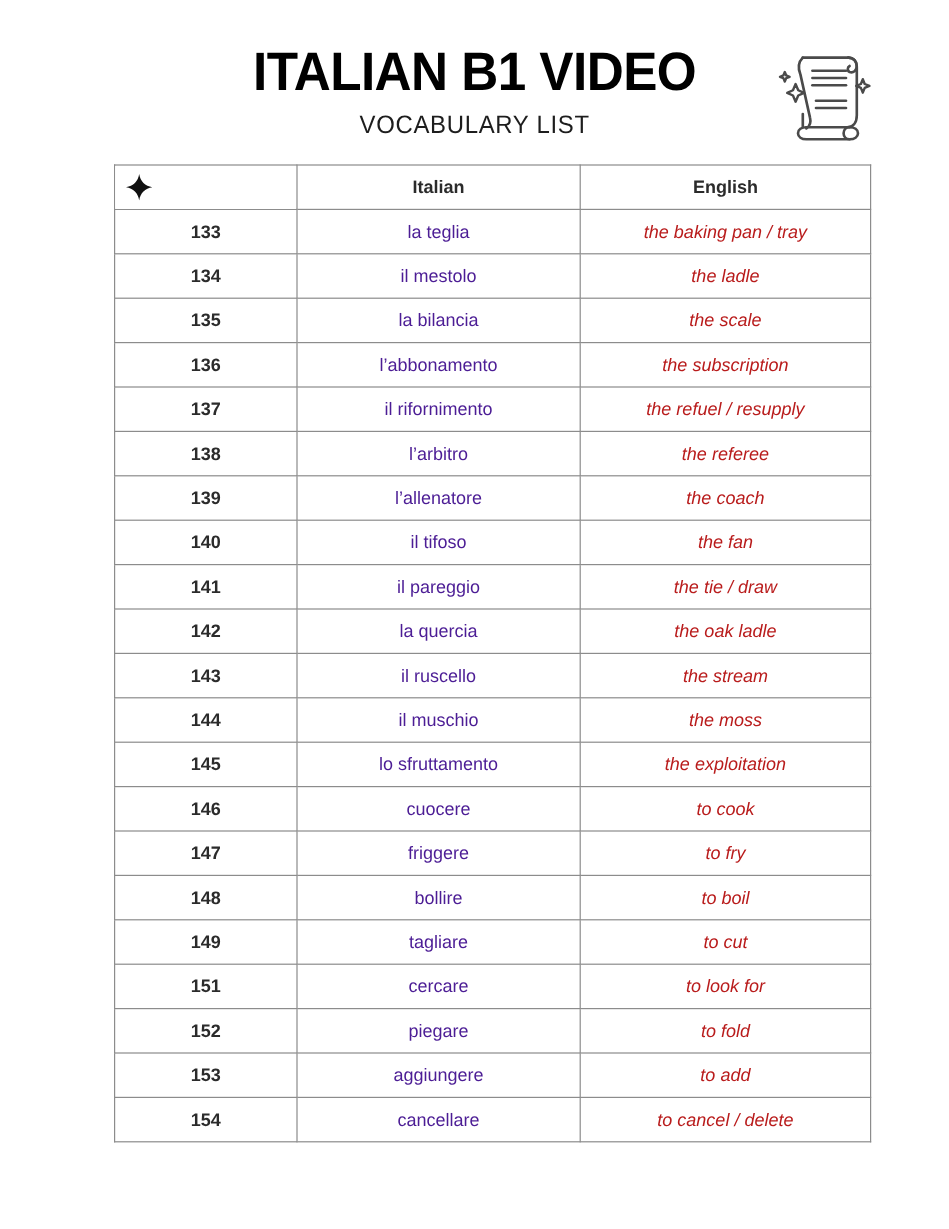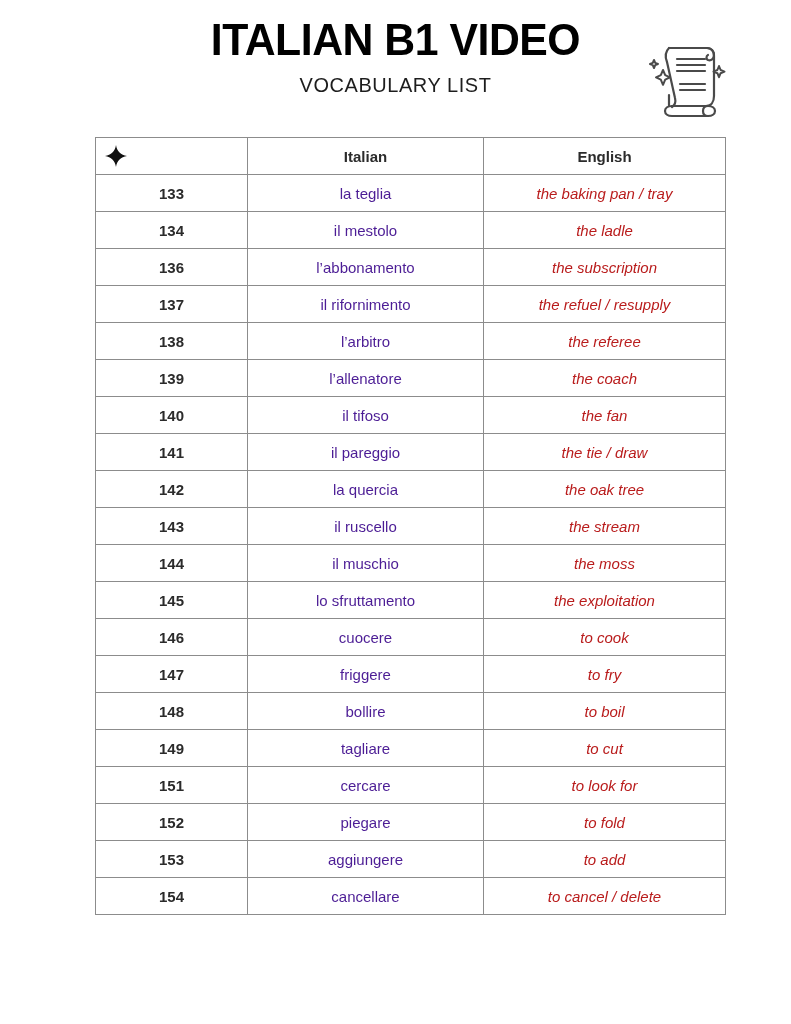--- a/index.html
+++ b/index.html
@@ -19,21 +19,21 @@
     position: relative;
     width: 791px;
     height: 1024px;
     background: #ffffff;
     box-sizing: border-box;
   }
 
   
   .header {
     position: relative;
-    padding-top: 16px;
+    padding-top: 36px;
     height: 100px;
   }
   .title-block {
     text-align: center;
     width: 791px;
   }
   .doc-title {
     font-family: "Liberation Sans", sans-serif;
     font-weight: 700;
     font-size: 45px;
@@ -204,20 +204,25 @@
             <td class="num">133</td>
             <td class="ita">la teglia</td>
             <td class="eng">the baking pan / tray</td>
           </tr>
           <tr>
             <td class="num">134</td>
             <td class="ita">il mestolo</td>
             <td class="eng">the ladle</td>
           </tr>
           <tr>
+            <td class="num">135</td>
+            <td class="ita">la bilancia</td>
+            <td class="eng">the scale</td>
+          </tr>
+          <tr>
             <td class="num">136</td>
             <td class="ita">l’abbonamento</td>
             <td class="eng">the subscription</td>
           </tr>
           <tr>
             <td class="num">137</td>
             <td class="ita">il rifornimento</td>
             <td class="eng">the refuel / resupply</td>
           </tr>
           <tr>
@@ -236,21 +241,21 @@
             <td class="eng">the fan</td>
           </tr>
           <tr>
             <td class="num">141</td>
             <td class="ita">il pareggio</td>
             <td class="eng">the tie / draw</td>
           </tr>
           <tr>
             <td class="num">142</td>
             <td class="ita">la quercia</td>
-            <td class="eng">the oak tree</td>
+            <td class="eng">the oak ladle</td>
           </tr>
           <tr>
             <td class="num">143</td>
             <td class="ita">il ruscello</td>
             <td class="eng">the stream</td>
           </tr>
           <tr>
             <td class="num">144</td>
             <td class="ita">il muschio</td>
             <td class="eng">the moss</td>

